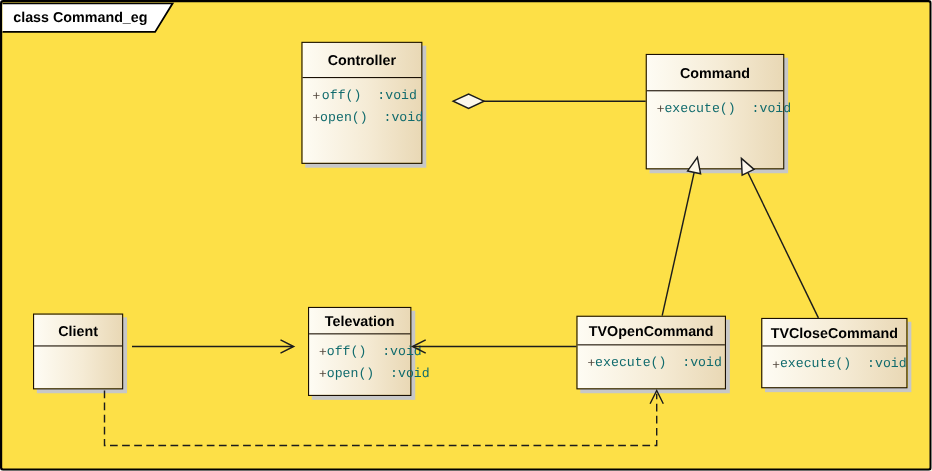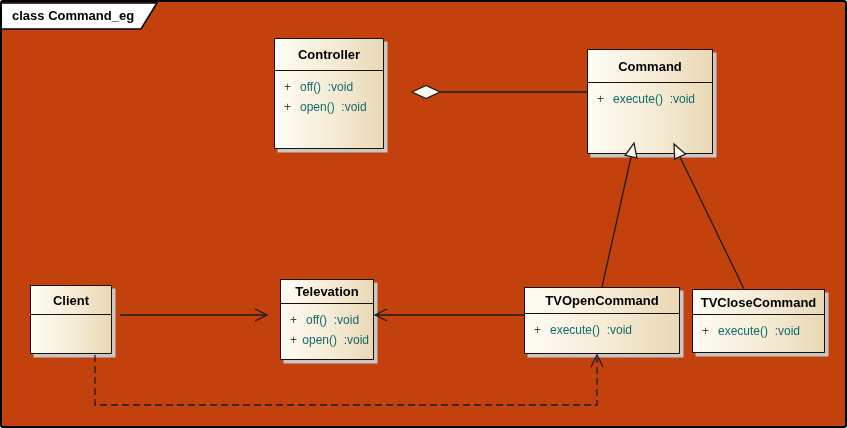--- a/index.html
+++ b/index.html
@@ -1,20 +1,20 @@
 <!DOCTYPE html>
 <html><head>
 <meta charset="utf-8">
 <style>
   html,body{margin:0;padding:0;background:#ffffff;}
   *{box-sizing:border-box;}
   .canvas{
     position:relative;
     width:847px;height:428px;
-    background:#c2410c;
+    background:#fde047;
     border:2px solid #000000;
     border-radius:3px;
     font-family:"Liberation Sans", sans-serif;
     overflow:hidden;
   }
   .frame-label{
     position:absolute;left:10px;top:6px;
     font-size:13px;font-weight:bold;color:#000000;
     white-space:pre;z-index:4;
   }
@@ -31,21 +31,21 @@
     border-bottom:1.5px solid #1A1004;
     height:var(--th);
     white-space:pre;
   }
   .uml-body{padding:6px 4px 0 9px;}
   .member{
     display:flex;align-items:center;
     height:20px;font-size:12px;white-space:pre;
   }
   .member .vis{width:16px;color:#51463C;}
-  .member .sig{color:#116B6D;white-space:pre;}
+  .member .sig{color:#116B6D;white-space:pre;font-family:Liberation Mono, monospace;}
   svg.links{position:absolute;left:0;top:0;z-index:3;pointer-events:none;}
 </style>
 </head>
 <body>
 
 <div class="canvas">
 
   <div class="frame-label">class Command_eg</div>
 
   <div class="uml-class" style="left:272px;top:36px;width:110px;height:111px;--th:32px">
@@ -69,21 +69,21 @@
   </div>
 
   <div class="uml-class" style="left:278px;top:277px;width:94px;height:81px;--th:24px">
     <div class="uml-title">Televation</div>
     <div class="uml-body">
       <div class="member"><span class="vis">+</span><span class="sig">off()  :void</span></div>
       <div class="member"><span class="vis">+</span><span class="sig">open()  :void</span></div>
     </div>
   </div>
 
-  <div class="uml-class" style="left:522px;top:285px;width:156px;height:67px;--th:26px">
+  <div class="uml-class" style="left:522px;top:285px;width:136px;height:67px;--th:26px">
     <div class="uml-title">TVOpenCommand</div>
     <div class="uml-body">
       <div class="member"><span class="vis">+</span><span class="sig">execute()  :void</span></div>
     </div>
   </div>
 
   <div class="uml-class" style="left:690px;top:287px;width:133px;height:64px;--th:25px">
     <div class="uml-title">TVCloseCommand</div>
     <div class="uml-body">
       <div class="member"><span class="vis">+</span><span class="sig">execute()  :void</span></div>

